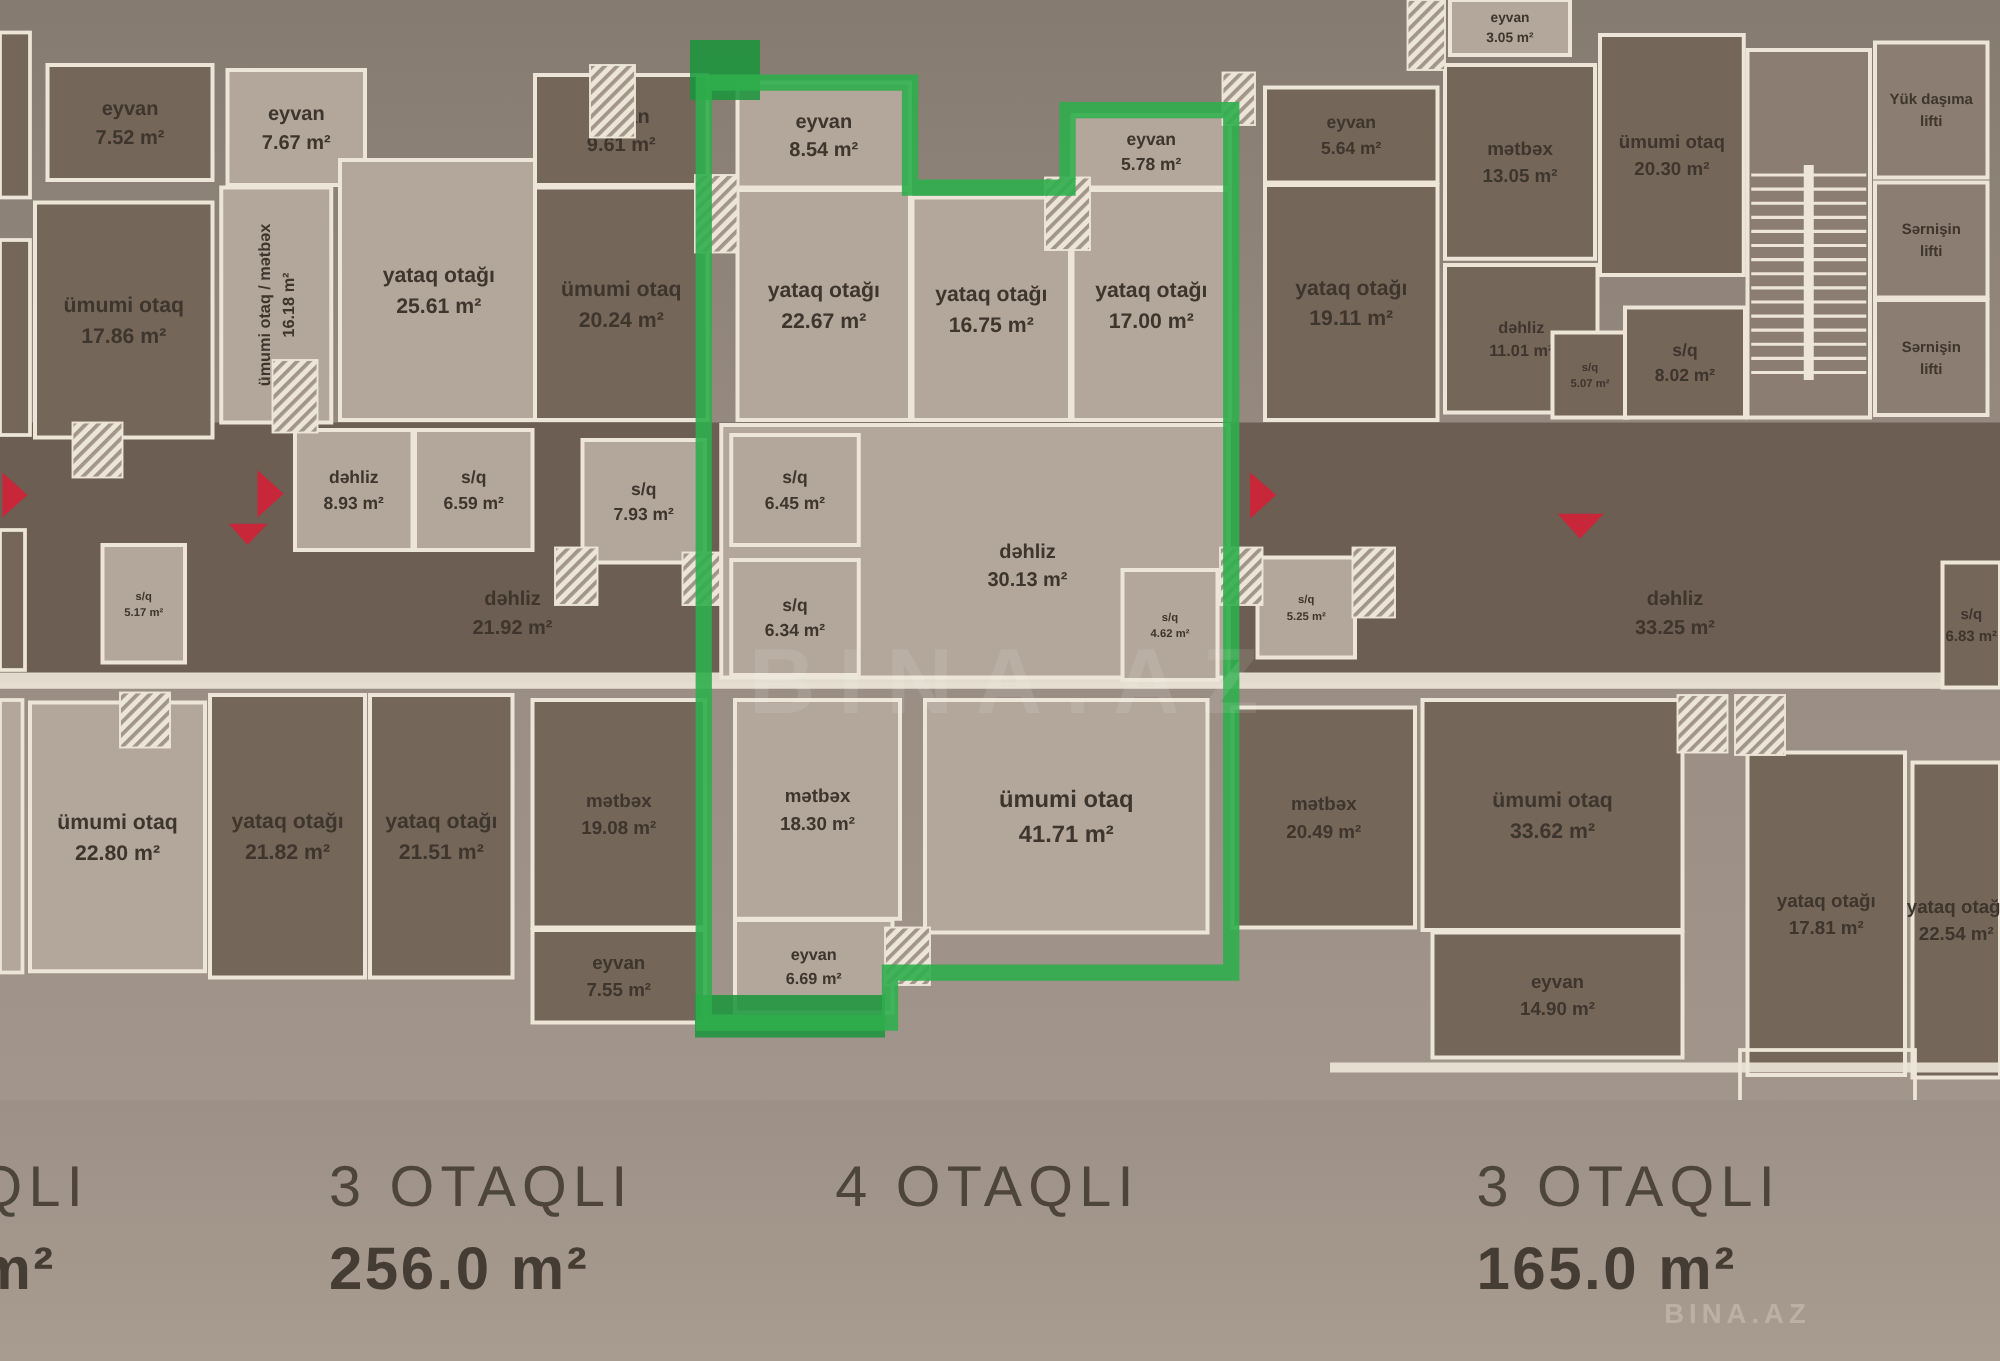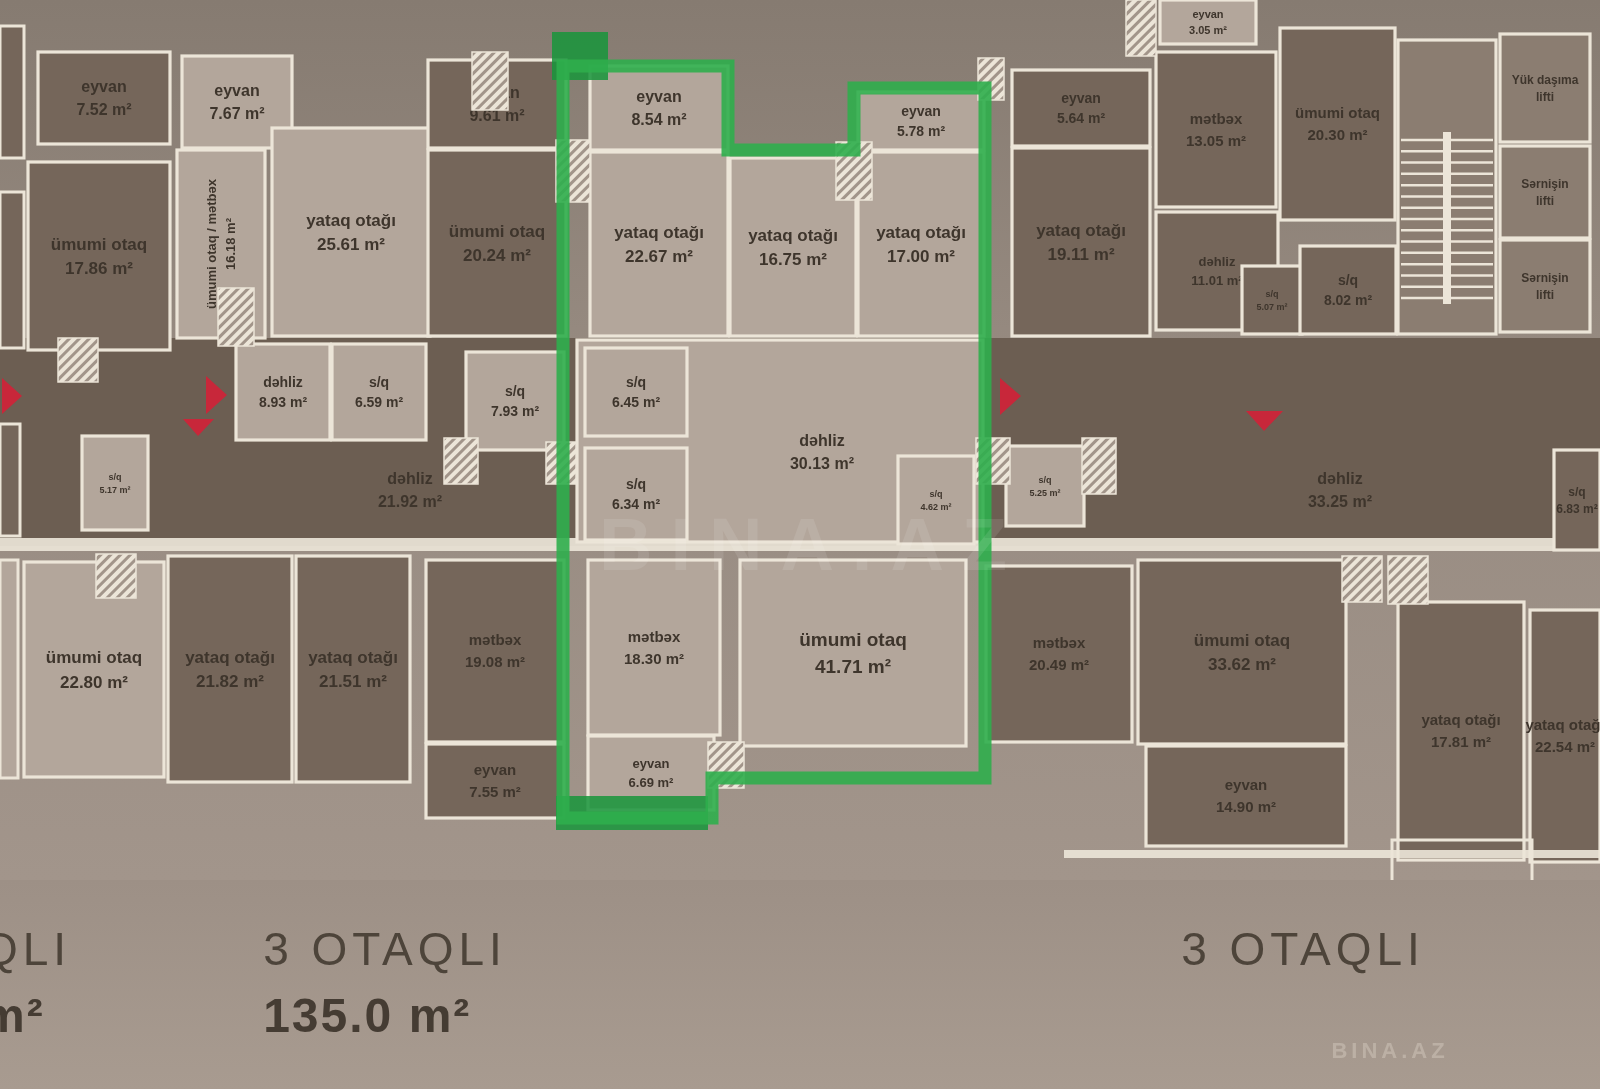--- a/index.html
+++ b/index.html
@@ -188,24 +188,26 @@
       <polygon points="1246,411 1283,411 1264,431" fill="#c8273a"></polygon>
     </svg>
 
   <div class="summary-band">
     <div class="apt" style="left:-18px;text-align:left;">
       <div class="apt-name">QLI</div>
       <div class="apt-area">m²</div>
     </div>
     <div class="apt centered" style="left:385px;">
       <div class="apt-name">3 OTAQLI</div>
-      <div class="apt-area">135.0 m²</div>
+      <div class="apt-area">256.0 m²</div>
     </div>
     <div class="apt centered" style="left:790px;">
+      <div class="apt-name">4 OTAQLI</div>
     </div>
     <div class="apt centered" style="left:1303px;">
       <div class="apt-name">3 OTAQLI</div>
+      <div class="apt-area">165.0 m²</div>
     </div>
   </div>
 
   <div class="wm-center">BINA.AZ</div>
   <div class="wm-corner">BINA.AZ</div>
 </div>
 
 </body></html>

